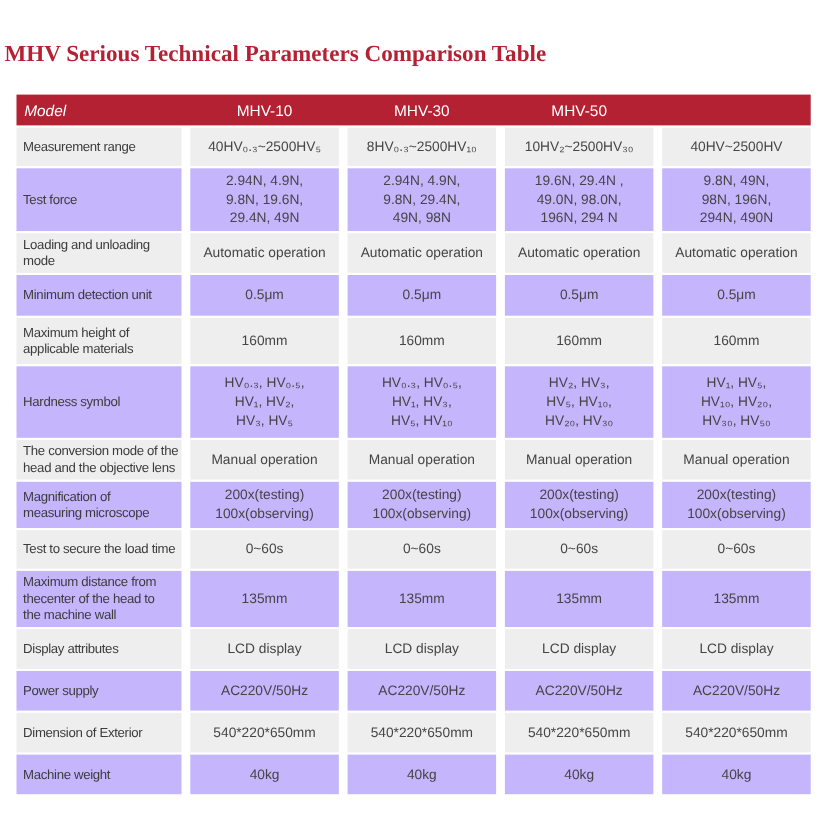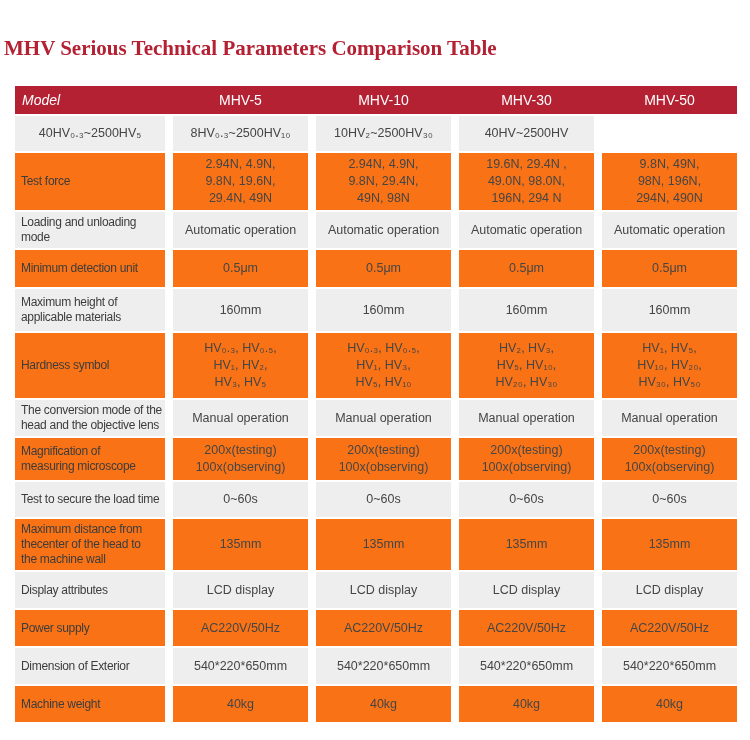--- a/index.html
+++ b/index.html
@@ -48,21 +48,21 @@
     white-space:pre-line;
     padding:3px 2px;
   }
   .cell.label{
     justify-content:flex-start;text-align:left;
     padding-left:6px;
     font-size:12px;letter-spacing:-0.3px;color:var(--label-text);
     line-height:1.25;
   }
   .trow.shade .cell{background:var(--shade);}
-  .trow.plain .cell{background:#f97316;}
+  .trow.plain .cell{background:#c4b5fd;}
   
   #rows .trow:nth-child(1){min-height:35px;}
   #rows .trow:nth-child(2){min-height:57px;}
   #rows .trow:nth-child(3){min-height:35px;}
   #rows .trow:nth-child(4){min-height:37px;}
   #rows .trow:nth-child(5){min-height:42px;}
   #rows .trow:nth-child(6){min-height:65px;}
   #rows .trow:nth-child(7){min-height:36px;}
   #rows .trow:nth-child(8){min-height:42px;}
   #rows .trow:nth-child(9){min-height:35px;}
@@ -75,27 +75,27 @@
   .trow .cell{height:100%;}
 </style>
 </head>
 <body>
 
 <h1 class="page-title">MHV Serious Technical Parameters Comparison Table</h1>
 
 <div class="ptable">
   <div class="grid-row thead">
     <div class="hcell model">Model</div>
-    <div class="hcell">MHV-5</div>
     <div class="hcell">MHV-10</div>
     <div class="hcell">MHV-30</div>
     <div class="hcell">MHV-50</div>
   </div>
   <div id="rows">
   <div class="grid-row trow shade">
+    <div class="cell label">Measurement range</div>
     <div class="cell value">40HV₀.₃~2500HV₅</div>
     <div class="cell value">8HV₀.₃~2500HV₁₀</div>
     <div class="cell value">10HV₂~2500HV₃₀</div>
     <div class="cell value">40HV~2500HV</div>
   </div>
 
   <div class="grid-row trow plain">
     <div class="cell label">Test force</div>
     <div class="cell value">2.94N, 4.9N,
 9.8N, 19.6N,

